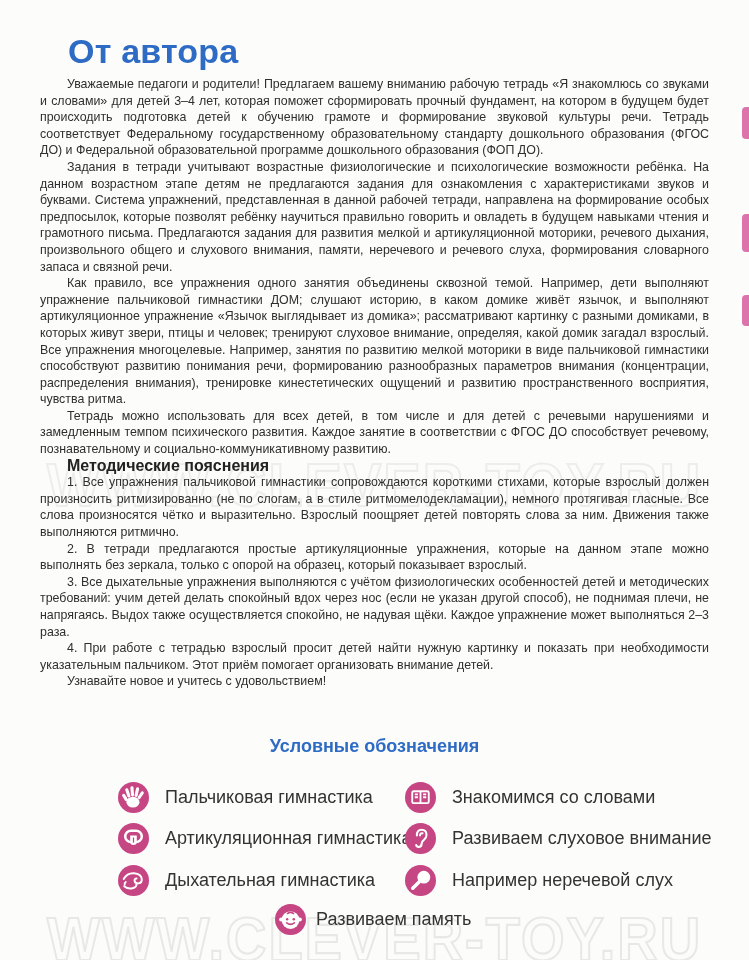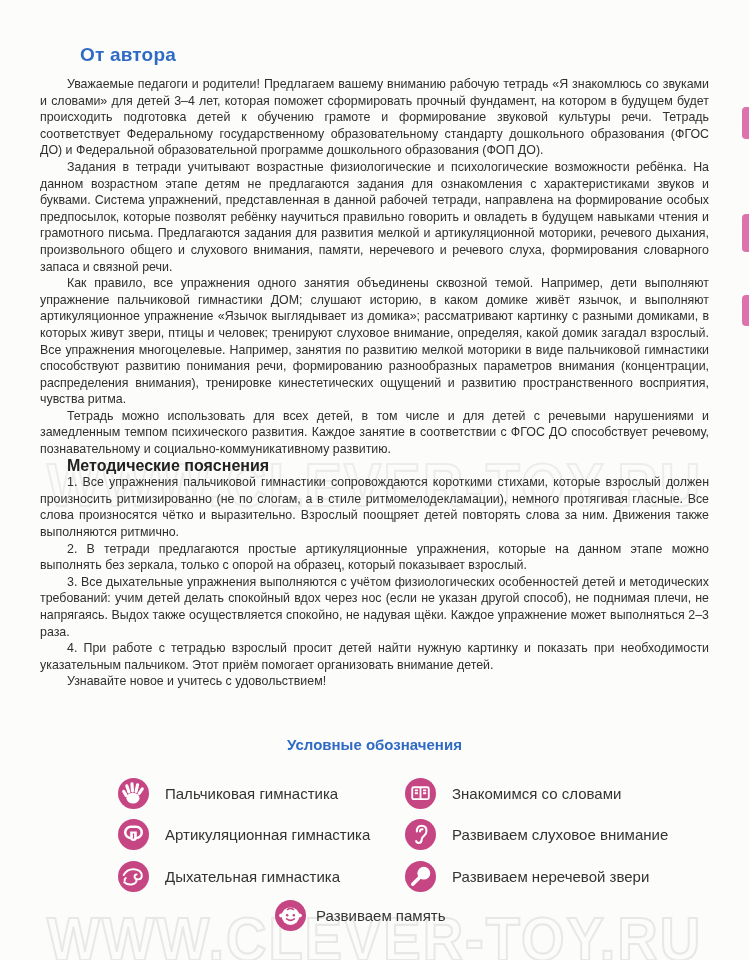--- a/index.html
+++ b/index.html
@@ -10,42 +10,42 @@
   }
   .watermark{
     position:absolute;left:0;width:749px;text-align:center;
     font-weight:bold;font-size:56px;letter-spacing:2px;white-space:nowrap;
     color:transparent;-webkit-text-stroke:2px rgba(130,130,130,0.12);
     z-index:0;pointer-events:none;transform:scaleY(1.08);
   }
   .wm-mid{top:452px;}
   .wm-bottom{top:906px;-webkit-text-stroke:2px rgba(130,130,130,0.16);}
   .page-title{
-    position:absolute;left:68px;top:32px;margin:12px;
-    font-size:19px;font-weight:bold;color:#2e6bc4;letter-spacing:.2px;z-index:2;
+    position:absolute;left:68px;top:32px;margin:0;
+    font-size:34px;font-weight:bold;color:#2e6bc4;letter-spacing:.2px;z-index:2;
   }
   .text-flow{
     position:absolute;left:40px;top:76px;width:669px;height:662px;
     overflow:hidden;z-index:1;
     font-size:12.4px;line-height:16.6px;color:#2f2f2f;text-align:justify;
   }
   .text-flow p{margin:0;text-indent:27px;}
   .text-flow p.mitem{margin-top:0;}
   .methods-heading{
     margin:12px 0 6px 0;font-weight:bold;font-size:16px;color:#222;
     text-indent:27px;
   }
   .closing{margin-top:8px;}
   .legend{position:absolute;left:0;top:736px;width:749px;z-index:2;}
   .legend-heading{
-    margin:0;text-align:center;font-size:15px;font-weight:bold;color:#2e6bc4;
+    margin:0;text-align:center;font-size:18px;font-weight:bold;color:#2e6bc4;
   }
   .legend-rows{position:relative;height:190px;margin-top:20px;}
   .legend-item{position:absolute;display:flex;align-items:center;gap:16px;height:32px;}
-  .legend-item .label{font-size:15px;color:#333;white-space:nowrap;}
+  .legend-item .label{font-size:18px;color:#333;white-space:nowrap;}
   .li-l0{left:118px;top:4px;}   .li-r0{left:405px;top:4px;}
   .li-l1{left:118px;top:45px;}  .li-r1{left:405px;top:45px;}
   .li-l2{left:118px;top:87px;}  .li-r2{left:405px;top:87px;}
   .li-c {left:275px;top:126px;gap:10px;}
   .licon{width:31px;height:31px;flex:0 0 31px;display:block;}
   .edge-mark{
     position:absolute;right:0;width:7px;background:#d65a9e;
     border-radius:4px 0 0 4px;opacity:.85;z-index:3;
   }
   .em1{top:107px;height:32px;}
@@ -138,21 +138,21 @@
         </svg>
         <span class="label">Дыхательная гимнастика</span>
       </div>
 
       <div class="legend-item li-r2">
         <svg class="licon" viewBox="0 0 30 30">
           <circle cx="15" cy="15" r="15" fill="#c64583"></circle>
           <circle cx="18.2" cy="11.8" r="6.2" fill="#fff"></circle>
           <line x1="13.6" y1="16.4" x2="7.5" y2="22.5" stroke="#fff" stroke-width="3.4" stroke-linecap="round"></line>
         </svg>
-        <span class="label">Развиваем неречевой звери</span>
+        <span class="label">Например неречевой слух</span>
       </div>
 
       <div class="legend-item li-c">
         <svg class="licon" viewBox="0 0 30 30">
           <circle cx="15" cy="15" r="15" fill="#c64583"></circle>
           <circle cx="6" cy="15" r="2" fill="#fff"></circle>
           <circle cx="24" cy="15" r="2" fill="#fff"></circle>
           <circle cx="15" cy="15.5" r="8.6" fill="#fff"></circle>
           <circle cx="11.8" cy="14.8" r="1.2" fill="#c64583"></circle>
           <circle cx="18.2" cy="14.8" r="1.2" fill="#c64583"></circle>

